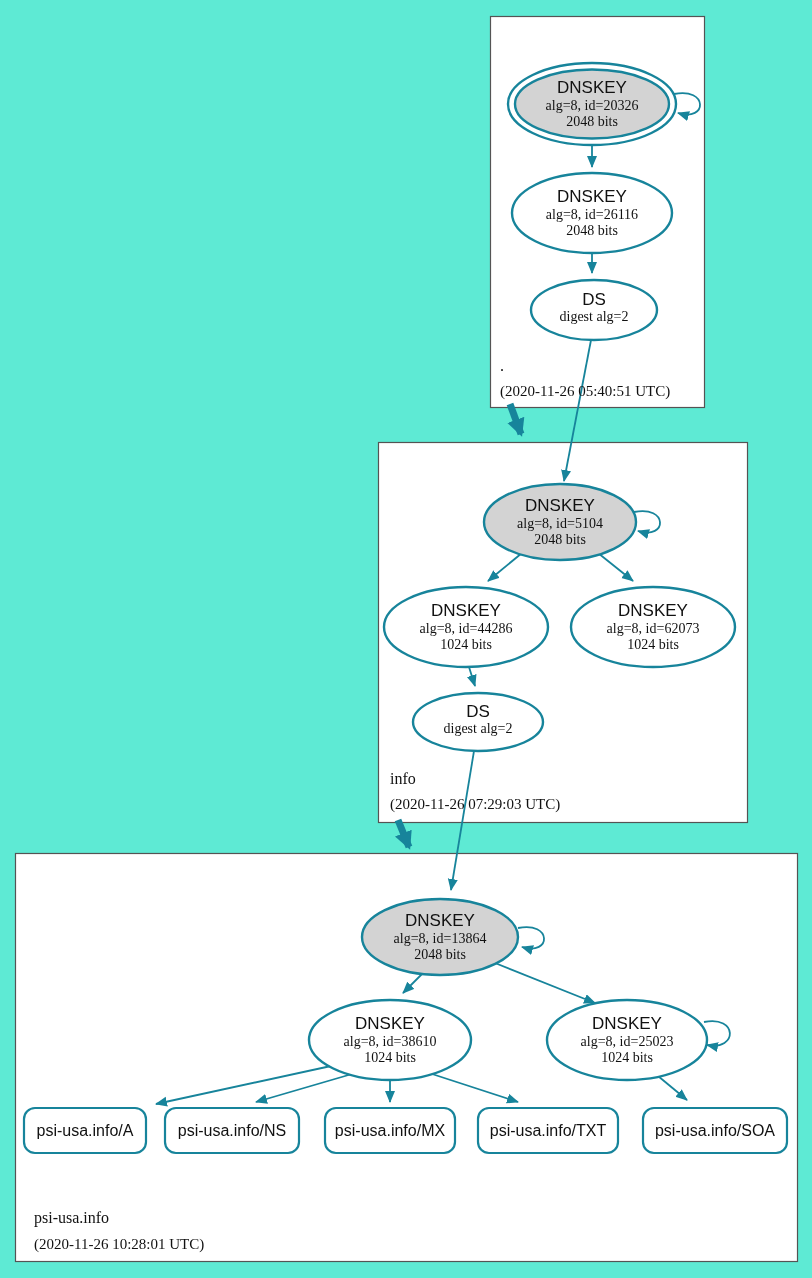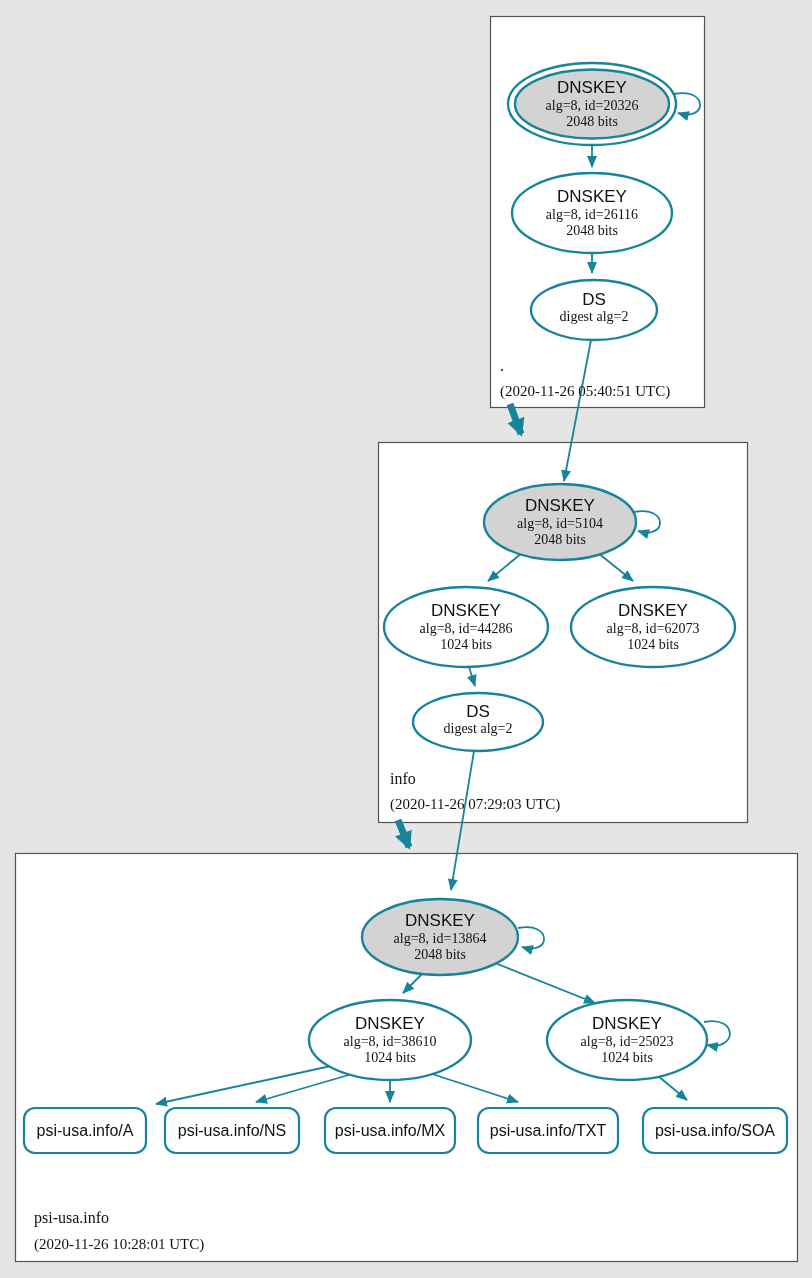--- a/index.html
+++ b/index.html
@@ -1,16 +1,16 @@
 <!DOCTYPE html>
 <html><head>
 <meta charset="utf-8">
 <style>
   html, body { margin: 0; padding: 0; background: #ffffff; }
-  .stage { position: relative; width: 812px; height: 1278px; background: #e5e5e5; }
+  .stage { position: relative; width: 812px; height: 1278px; background: #5eead4; }
 
   svg { display: block; }
 
   .zonebox  { fill: #ffffff; stroke: #545454; stroke-width: 1.2; }
   .edge     { stroke: #17849b; stroke-width: 1.8; fill: none; }
   .edge.thick { stroke-width: 7; }
   .node-ellipse { stroke: #17849b; stroke-width: 2.4; fill: #ffffff; }
   .node-ellipse.ksk { fill: #d3d3d3; }
   .rrbox    { fill: #ffffff; stroke: #17849b; stroke-width: 2.2; }
 

